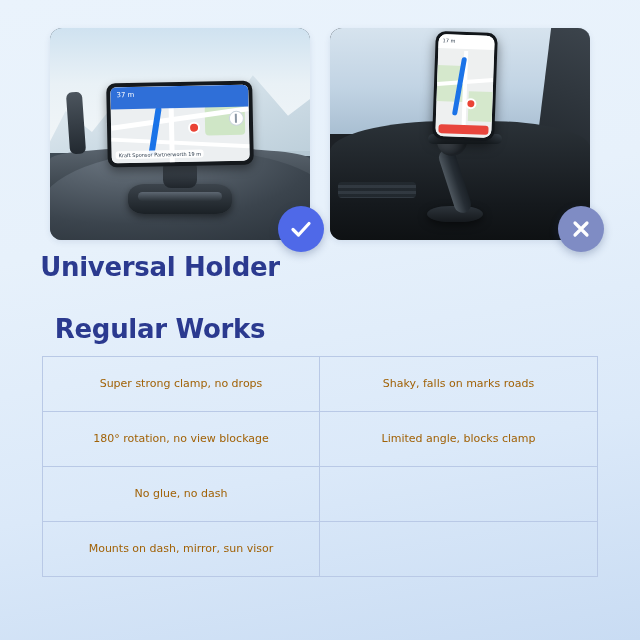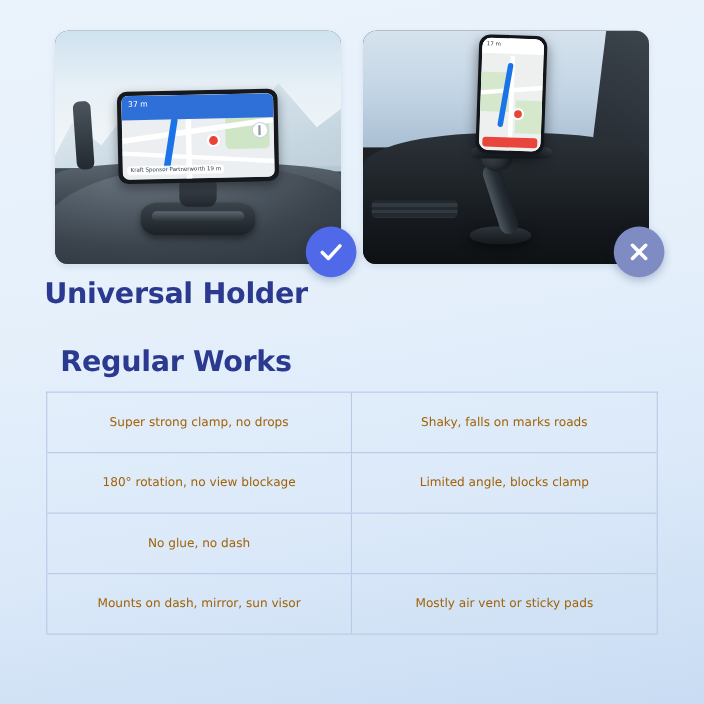--- a/index.html
+++ b/index.html
@@ -293,16 +293,15 @@
     </div>
     <div class="row">
       <div class="cell left">180° rotation, no view blockage</div>
       <div class="cell">Limited angle, blocks clamp</div>
     </div>
     <div class="row">
       <div class="cell left">No glue, no dash</div>
     </div>
     <div class="row">
       <div class="cell left">Mounts on dash, mirror, sun visor</div>
-      <div class="cell">Mostly air vent or sticky pads</div>
     </div>
   </div>
 </div>
 
 </body></html>

